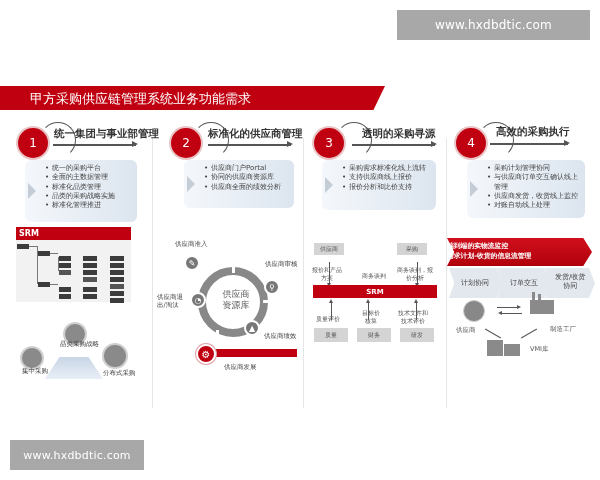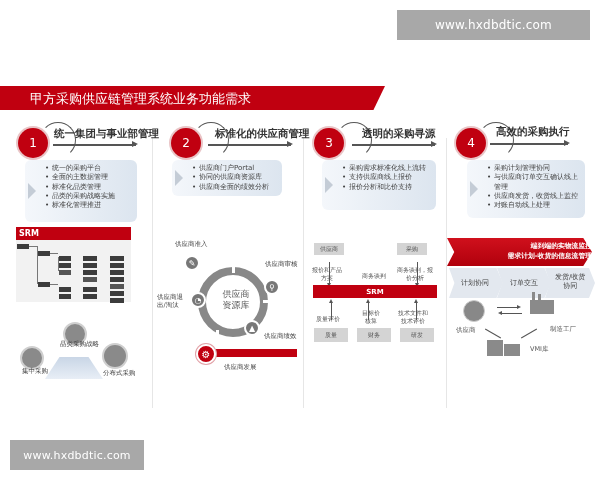--- a/index.html
+++ b/index.html
@@ -51,21 +51,21 @@
   .gbox { position: absolute; background: #d4d4d4; font-size: 6px; color: #555; display: flex; align-items: center; justify-content: center; }
   .srm-bar { position: absolute; left: 313px; top: 285px; width: 124px; height: 13px; background: #c00010; color: #fff; font-size: 7px; font-weight: bold; display: flex; align-items: center; justify-content: center; }
   .varrow { position: absolute; width: 1px; background: #555; }
   .varrow.up::before { content: ""; position: absolute; left: -2px; top: -3px; border-bottom: 4px solid #555; border-left: 2.5px solid transparent; border-right: 2.5px solid transparent; }
   .varrow.down::after { content: ""; position: absolute; left: -2px; bottom: -3px; border-top: 4px solid #555; border-left: 2.5px solid transparent; border-right: 2.5px solid transparent; }
   .flow-lbl { position: absolute; font-size: 6px; color: #555; text-align: center; line-height: 7.5px; white-space: nowrap; }
 
   
   .red-chevron { position: absolute; left: 447px; top: 238px; width: 145px; height: 28px; background: linear-gradient(180deg, #d0101c, #b0000c);
                  clip-path: polygon(0 0, 94% 0, 100% 50%, 94% 100%, 0 100%, 5% 50%); }
-  .red-chevron-text { position: absolute; left: 447px; top: 241px; width: 145px; color: #fff; font-size: 6.8px; font-weight: bold; text-align: right; line-height: 10px; }
+  .red-chevron-text { position: absolute; left: 447px; top: 241px; width: 145px; color: #fff; font-size: 6.8px; font-weight: bold; text-align: left; line-height: 10px; }
   .step-chev { position: absolute; top: 268px; height: 30px; background: #e3e8ef; clip-path: polygon(0 0, 88% 0, 100% 50%, 88% 100%, 0 100%, 10% 50%); }
   .step-lbl { position: absolute; font-size: 7px; color: #444; text-align: center; line-height: 9px; white-space: nowrap; }
   .building { position: absolute; background: #8a8a8a; }
   .bldg-lbl { position: absolute; font-size: 6.5px; color: #555; white-space: nowrap; }
   .harrow { position: absolute; height: 1px; background: #555; }
   .harrow.right::after { content: ""; position: absolute; right: -2px; top: -2px; border-left: 4px solid #555; border-top: 2.5px solid transparent; border-bottom: 2.5px solid transparent; }
   .harrow.left::before { content: ""; position: absolute; left: -2px; top: -2px; border-right: 4px solid #555; border-top: 2.5px solid transparent; border-bottom: 2.5px solid transparent; }
   .globe { position: absolute; left: 463px; top: 300px; width: 22px; height: 22px; border-radius: 50%; background: #888; border: 1.5px solid #ccc; }
 </style>
 </head>
@@ -133,24 +133,24 @@
   <div class="small-lbl" style="left:60px;top:340px">品类采购战略</div>
   <div class="circle-gray" style="left:20px;top:346px;width:24px;height:24px"></div>
   <div class="small-lbl" style="left:22px;top:367px">集中采购</div>
   <div class="circle-gray" style="left:102px;top:343px;width:26px;height:26px"></div>
   <div class="small-lbl" style="left:103px;top:369px">分布式采购</div>
 </div>
 
 <div>
   <div class="arc" style="left:193px;top:122px"></div>
   <div class="num" style="left:171px;top:128px">2</div>
-  <div class="heading" style="left:215px;top:127px">标准化的供应商管理</div>
+  <div class="heading" style="left:208px;top:127px">标准化的供应商管理</div>
   <div class="arrow-line" style="left:208px;top:144px;width:83px"></div>
 
-  <div class="bullets" style="left:172px;top:160px;width:110px;height:36px">
+  <div class="bullets" style="left:184px;top:160px;width:110px;height:48px">
     <ul>
       <li>供应商门户Portal</li>
       <li>协同的供应商资源库</li>
       <li>供应商全面的绩效分析</li>
     </ul>
   </div>
 
   <div class="ring"></div>
   <div class="ring-gap" style="left:232px;top:263px;width:3px;height:10px"></div>
   <div class="ring-gap" style="left:263px;top:300px;width:9px;height:3px"></div>

